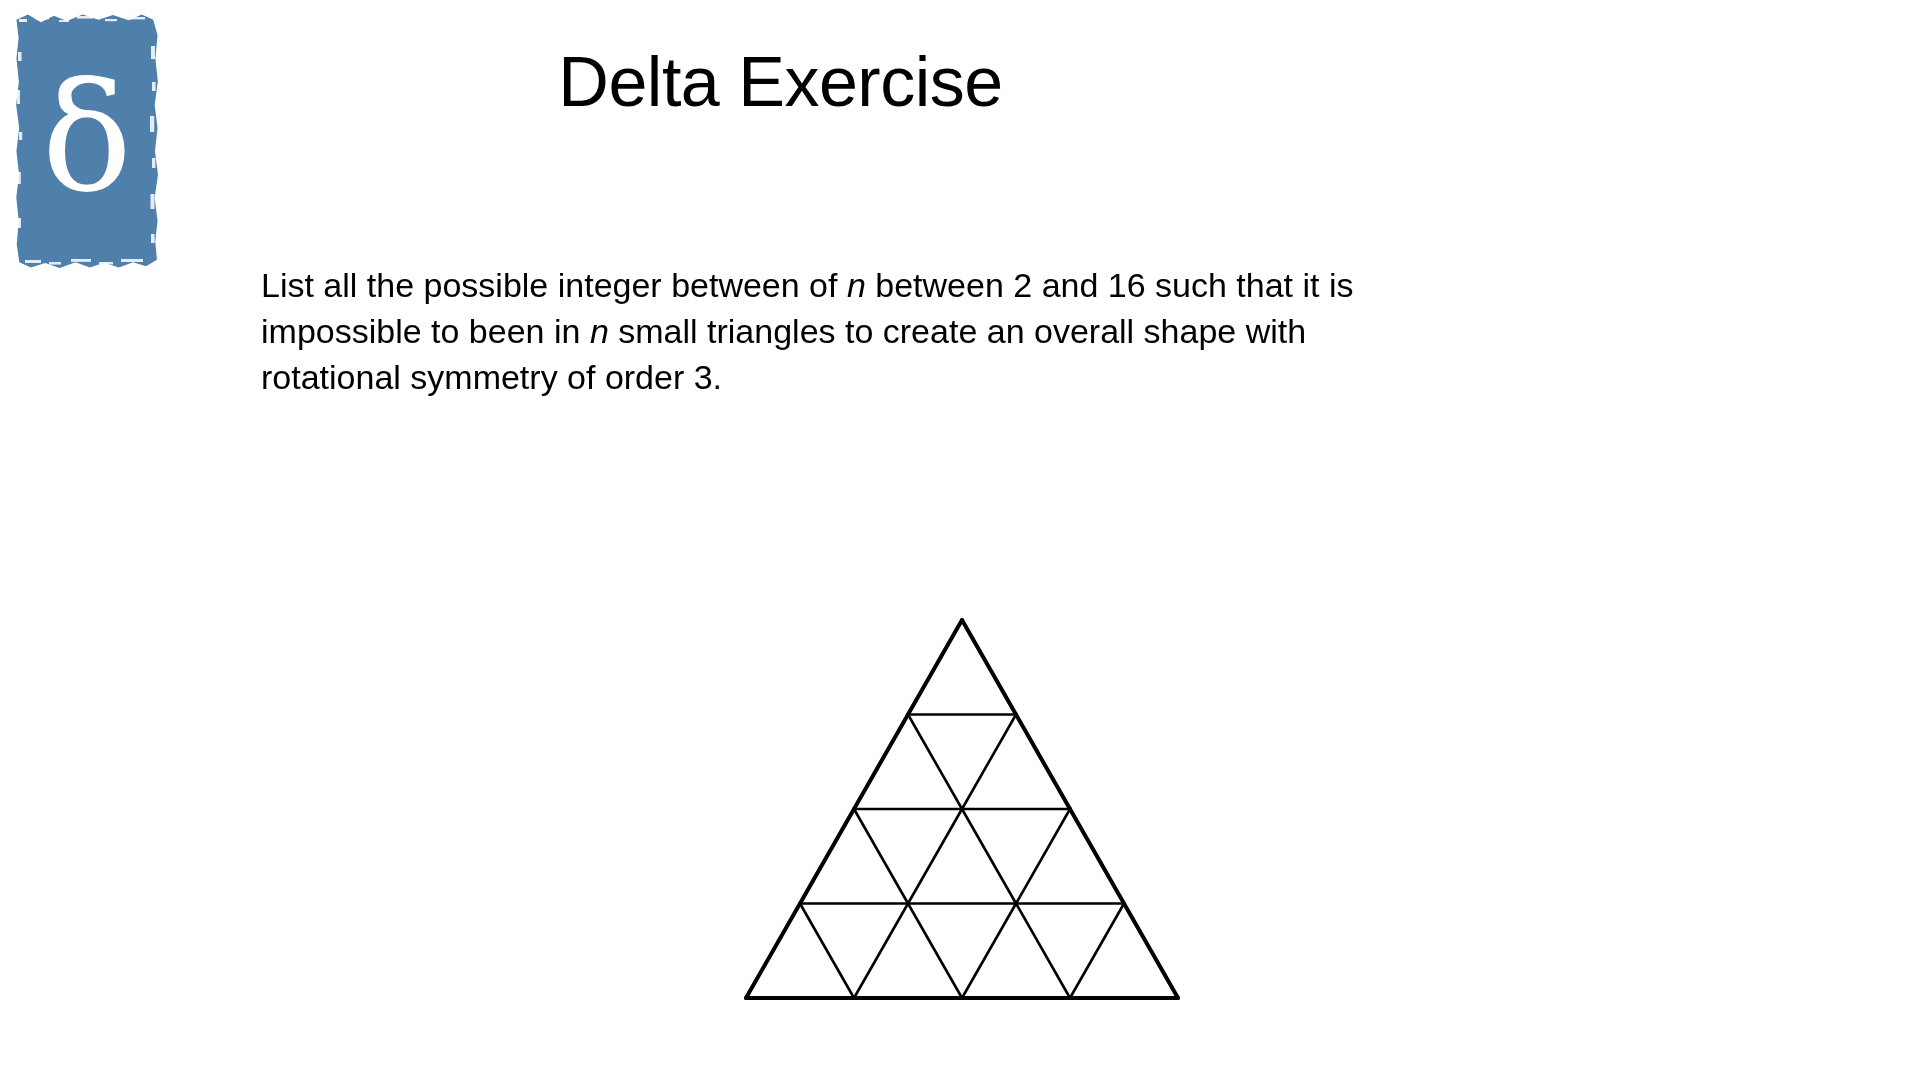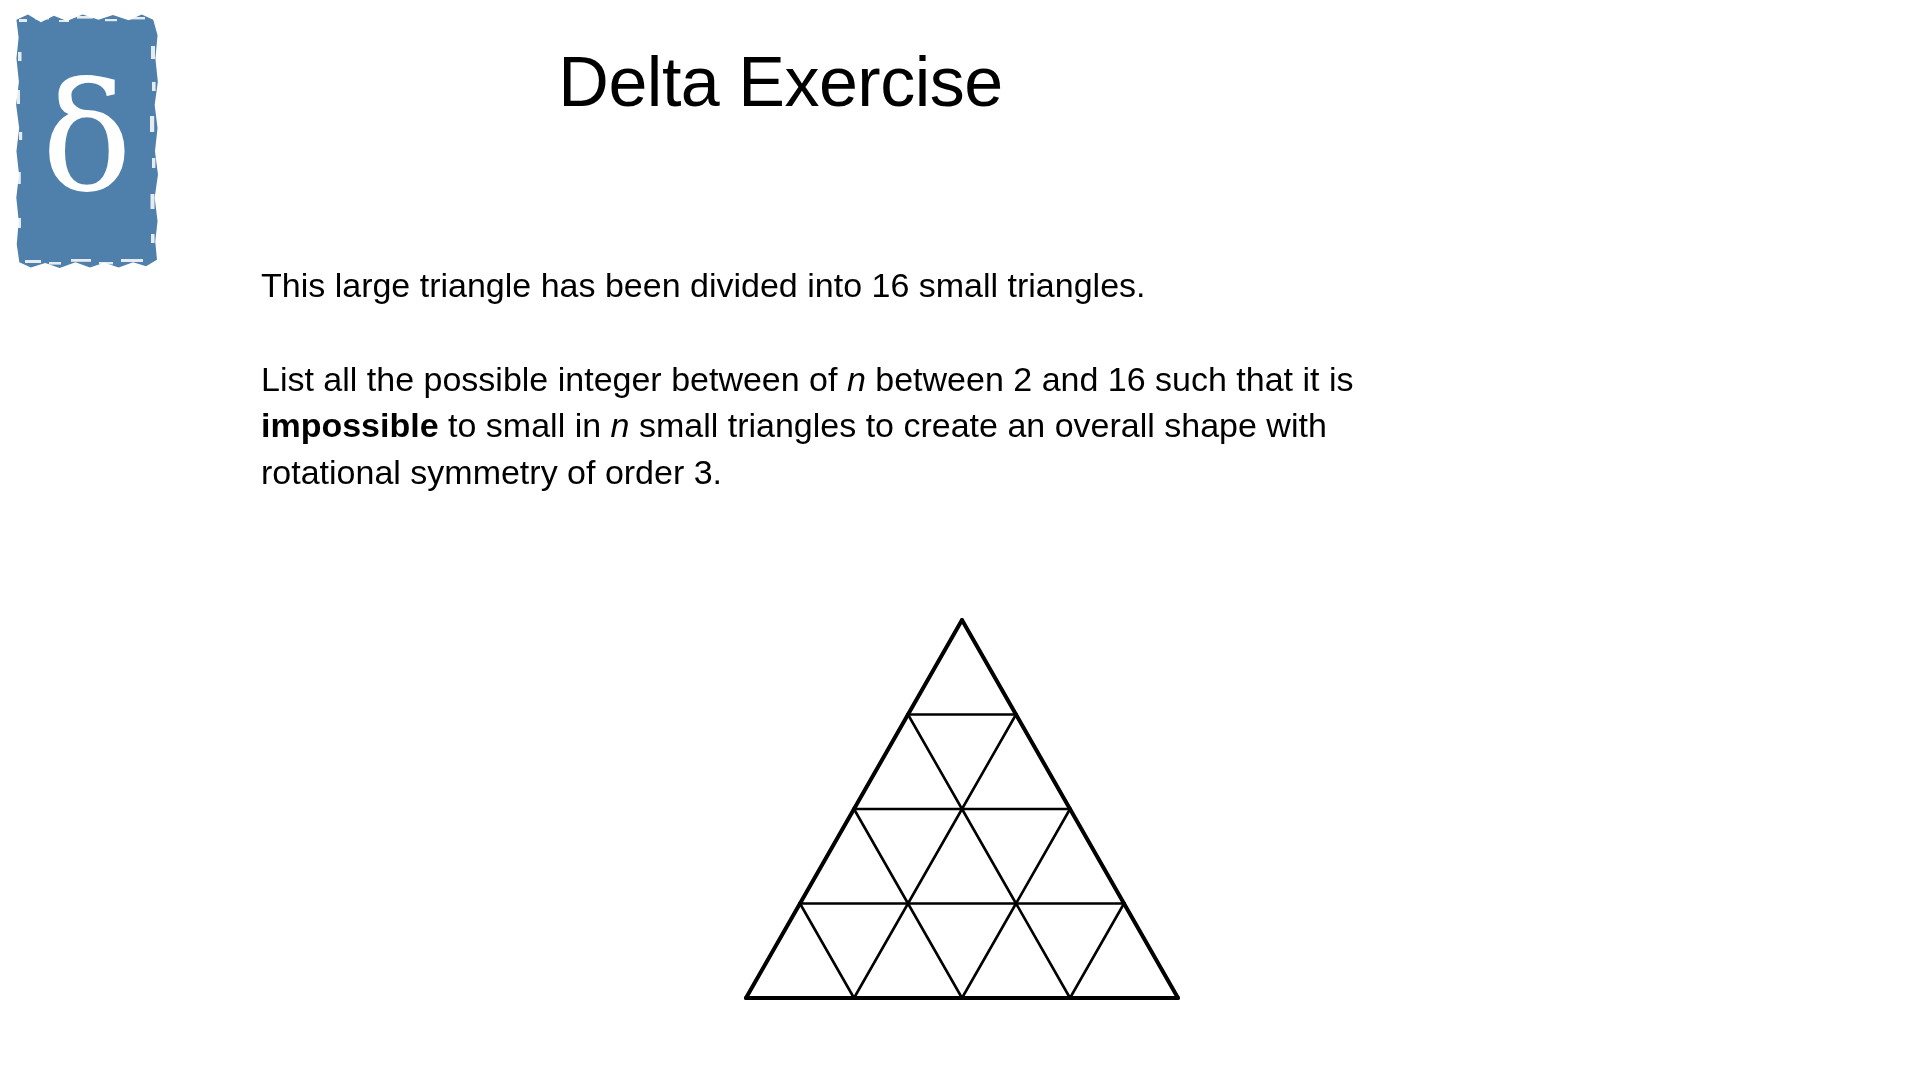--- a/index.html
+++ b/index.html
@@ -91,21 +91,21 @@
     color: #000000;
     font-weight: 400;
   }
   .para + .para {
     margin-top: 48px;
   }
   .para em {
     font-style: italic;
   }
   .para strong {
-    font-weight: 700;
+    font-weight: 400;
   }
 
   
   .figure {
     position: absolute;
     left: 736px;
     top: 612px;
     width: 452px;
     height: 396px;
   }
@@ -147,22 +147,21 @@
     </g>
   </svg>
   <div class="logo-glyph">δ</div>
 </div>
 
 <div class="title">
   <span class="title-inner">Delta Exercise</span>
 </div>
 
 <div class="body-col">
-  <p class="para"><span>This large triangle has been divided into 16 small triangles.</span></p>
-  <p class="para"><span>List all the possible integer between of </span><em>n</em><span> between 2 and 16 such that it is </span><strong>impossible</strong><span> to small in </span><em>n</em><span> small triangles to create an overall shape with rotational symmetry of order 3.</span></p>
+  <p class="para"><span>List all the possible integer between of </span><em>n</em><span> between 2 and 16 such that it is </span><strong>impossible</strong><span> to been in </span><em>n</em><span> small triangles to create an overall shape with rotational symmetry of order 3.</span></p>
 </div>
 
 <div class="figure">
   <svg viewBox="0 0 452 396">
     <g id="tri-group" fill="none" stroke="#000000" stroke-linecap="round" stroke-linejoin="round">
         <line x1="172" y1="102.5" x2="280" y2="102.5" stroke="#000000" stroke-width="2.6"></line>
         <line x1="118" y1="197" x2="334" y2="197" stroke="#000000" stroke-width="2.6"></line>
         <line x1="64" y1="291.5" x2="388" y2="291.5" stroke="#000000" stroke-width="2.6"></line>
         <line x1="10" y1="386" x2="442" y2="386" stroke="#000000" stroke-width="4"></line>
         <line x1="226" y1="8" x2="172" y2="102.5" stroke="#000000" stroke-width="4"></line>

